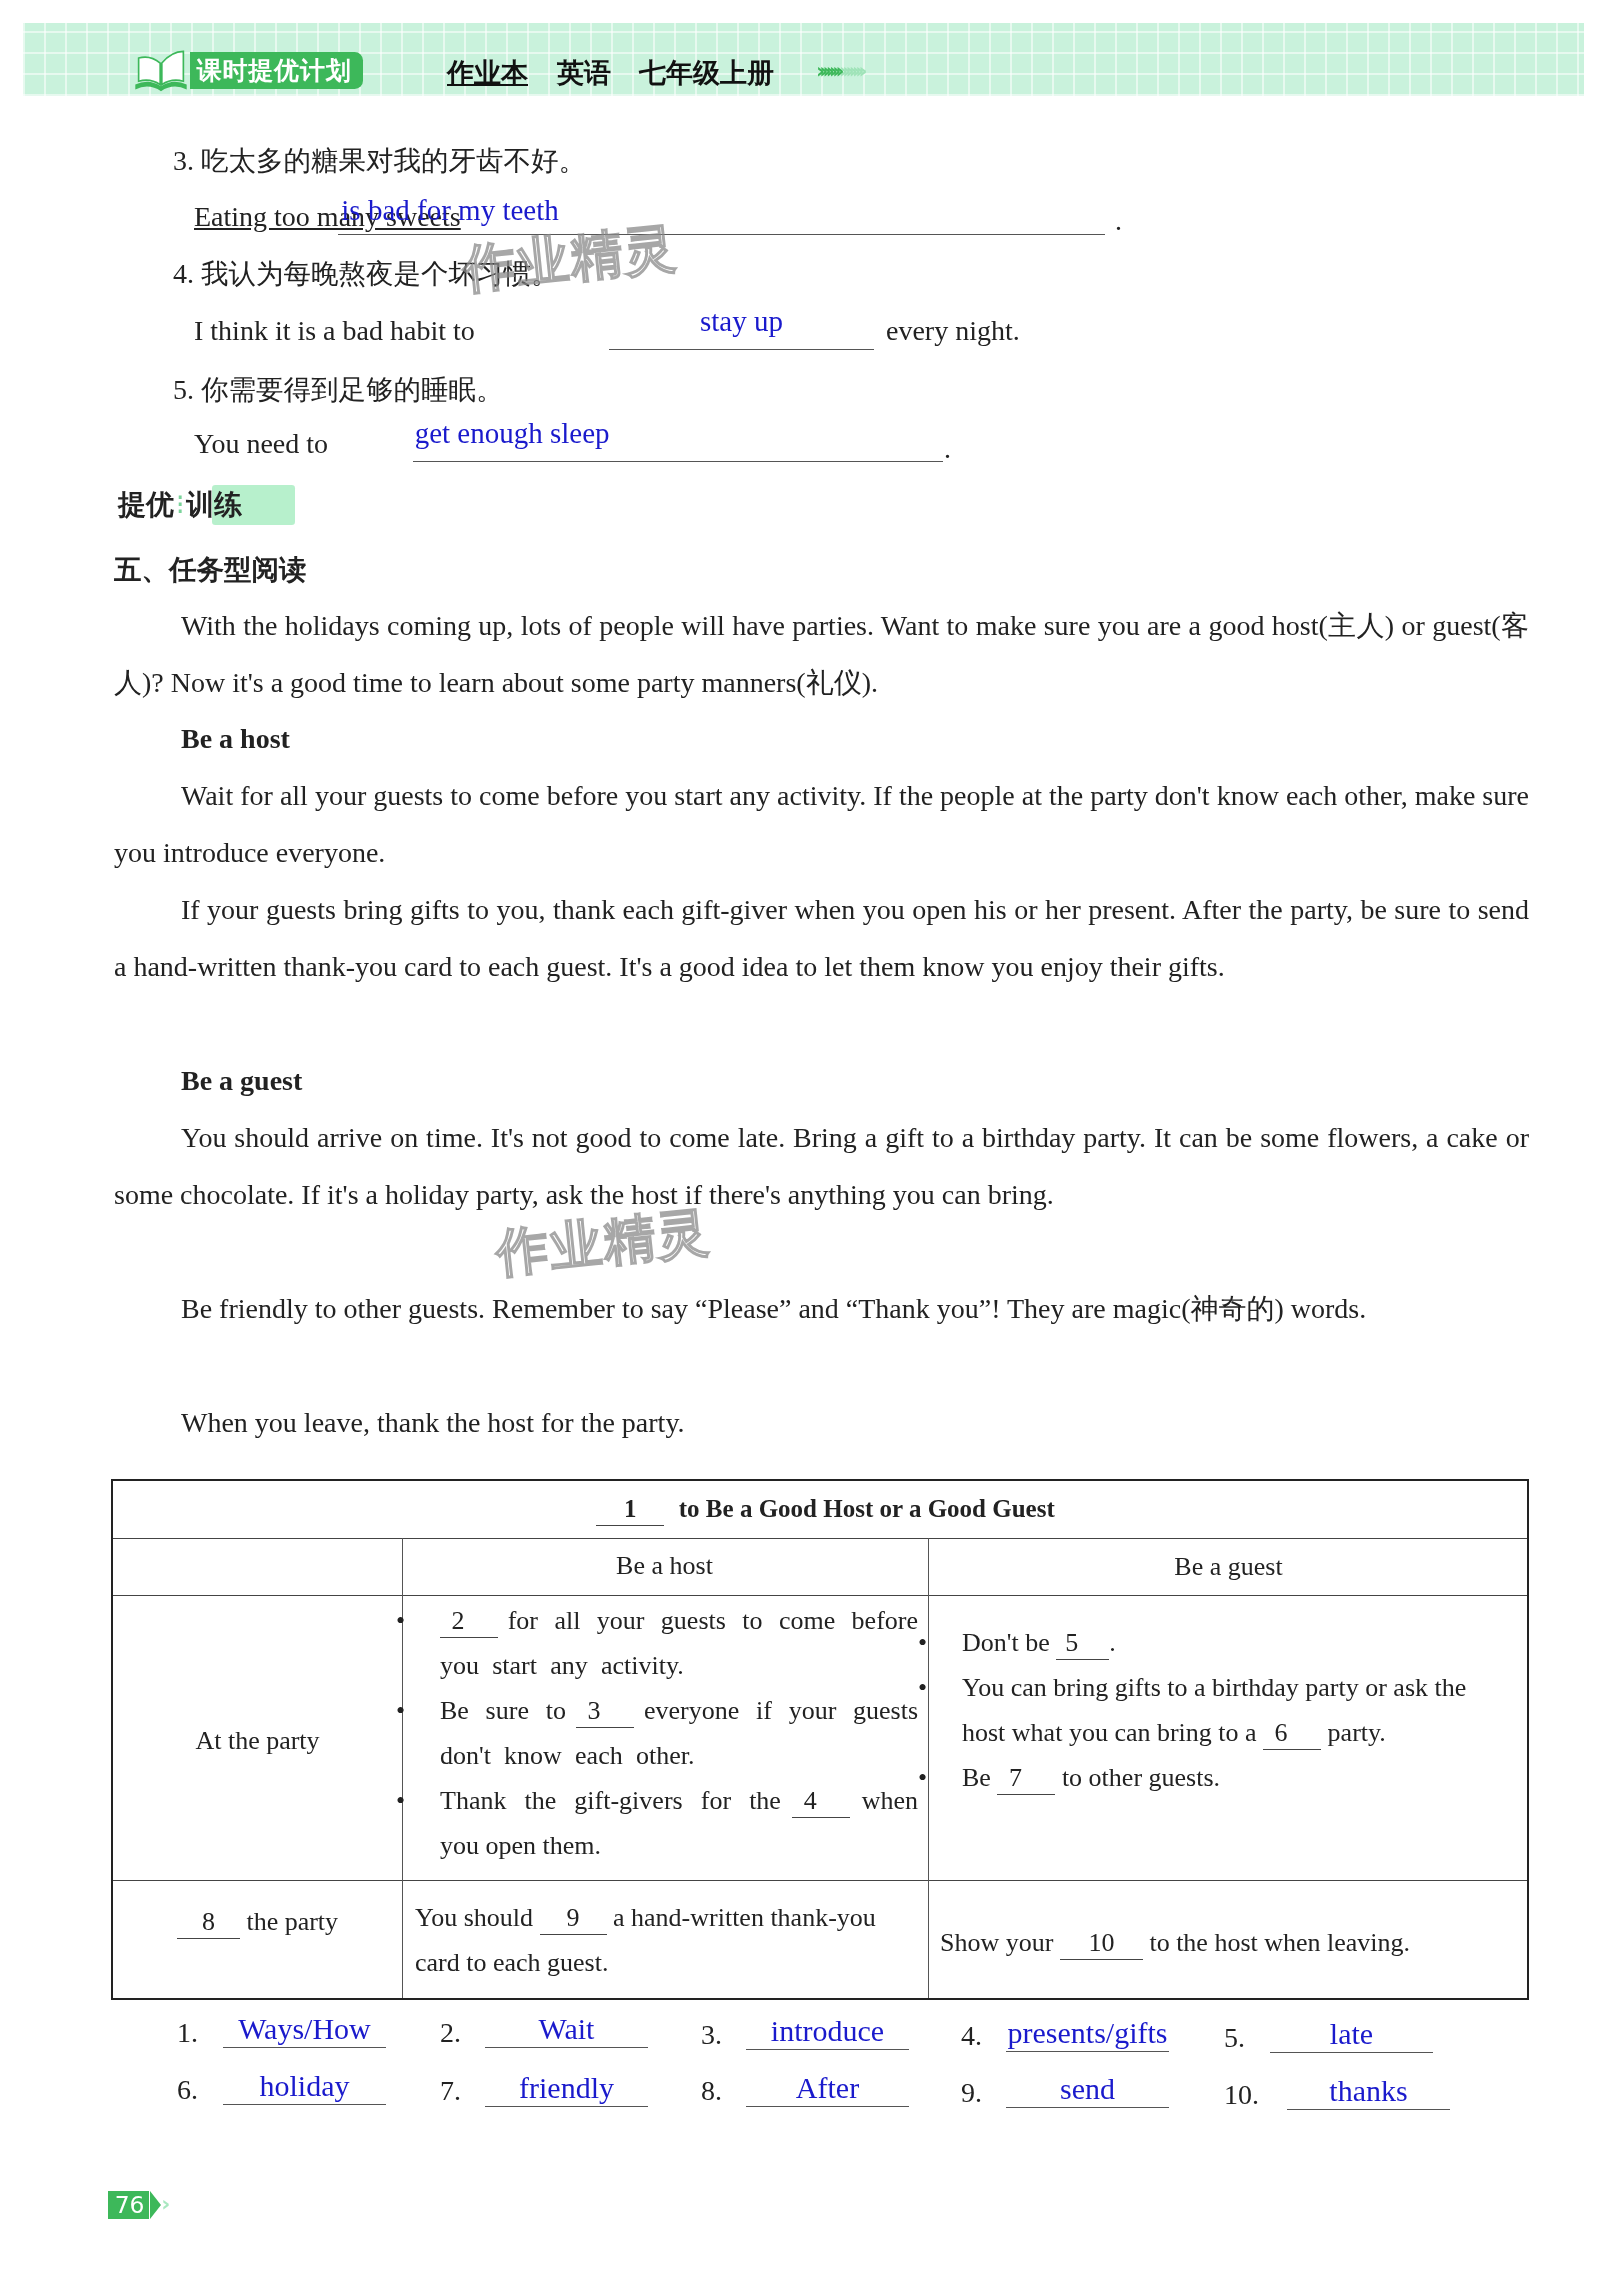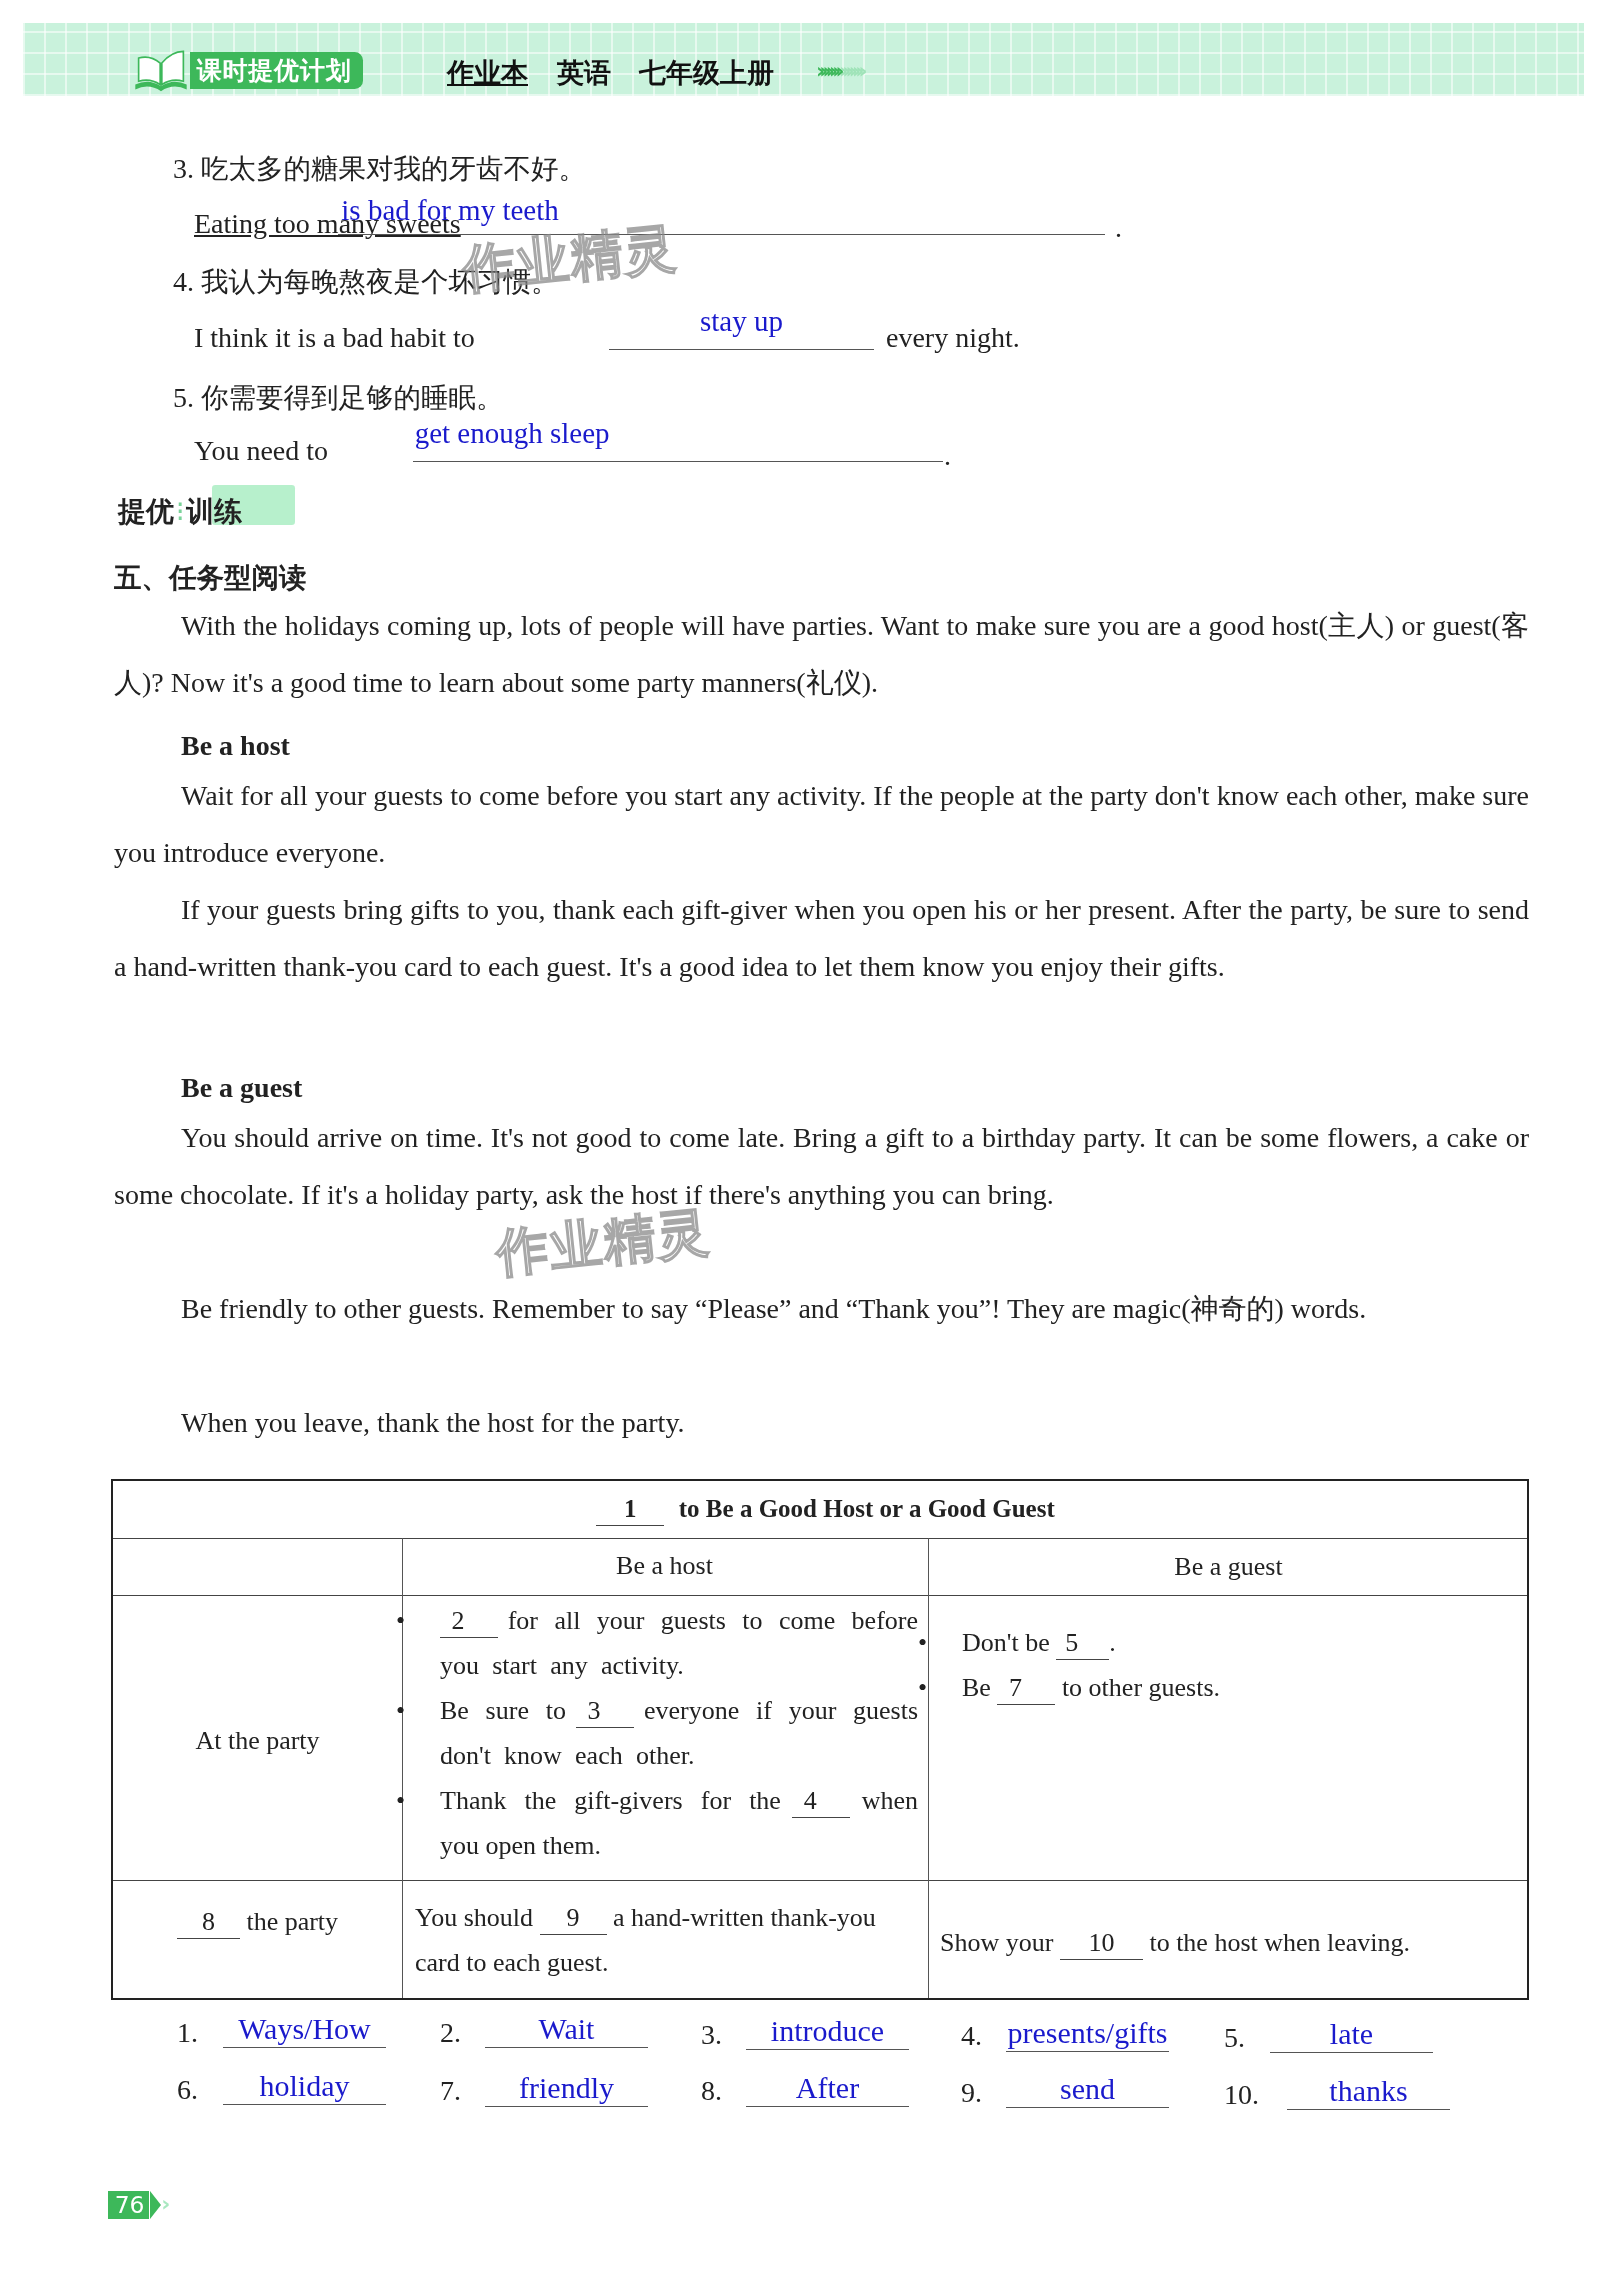--- a/index.html
+++ b/index.html
@@ -15,21 +15,21 @@
   }
   .logo { position:absolute; left:132px; top:48px; height:45px; display:flex; align-items:center; }
   .book { width:58px; height:45px; position:relative; }
   .logo-pill { background:#3db85a; color:#fff; height:37px; line-height:37px; padding:0 11.7px 0 6.7px;
      border-radius:0 8.3px 8.3px 0; font-family:"DejaVu Sans",sans-serif; font-weight:bold; font-size:25px; letter-spacing:0.8px; }
   .hdr-text { position:absolute; top:55px; font-family:"DejaVu Sans",sans-serif; font-weight:bold; font-size:27px; color:#111; }
   .chev { position:absolute; left:816px; top:58px; font-family:"DejaVu Sans",sans-serif; font-weight:bold; font-size:22px; letter-spacing:-5.8px; }
   .chev span { display:inline-block; }
 
   
-  .line { position:absolute; font-size:28px; white-space:nowrap; line-height:48px; }
+  .line { position:absolute; font-size:28px; white-space:nowrap; line-height:33px; }
   .cn { font-family:"DejaVu Sans",sans-serif; font-size:27.5px; }
   .ans { color:#1a1acc; font-family:"Liberation Serif",serif; font-size:29px; }
   .uline { position:absolute; border-bottom:1.7px solid #555; }
   .para { position:absolute; left:114px; width:1415px; font-size:28px; line-height:57px; text-align:justify; text-align-last:left; }
   .para .ind { display:inline-block; width:67px; }
   .bold { font-weight:bold; }
   .badge-hl { position:absolute; left:97px; top:485px; width:83px; height:40px; background:#b7f0cc; border-radius:3.3px; }
 
   .wm { position:absolute; font-family:"DejaVu Sans",sans-serif; font-weight:bold; font-size:52px; color:transparent;
         -webkit-text-stroke:1.3px #8a8a8a; transform:rotate(-6deg); letter-spacing:1.7px; opacity:0.75; }
@@ -144,20 +144,21 @@
   <div class="cell" style="left:0; width:289px; top:237px; text-align:center;">At the party</div>
 
   <div class="cell" style="left:305px; width:500px; top:117px; text-align:justify;">
     <div class="hang"><span class="bul">•</span><span class="blank" style="width:58px;">2</span> <span style="word-spacing:6.7px;">for all your guests to come before you start any activity.</span></div>
     <div class="hang"><span class="bul">•</span><span style="word-spacing:6.7px;">Be sure to</span> <span class="blank" style="width:58px;">3</span> <span style="word-spacing:6.7px;">everyone if your guests don't know each other.</span></div>
     <div class="hang"><span class="bul">•</span><span style="word-spacing:6.7px;">Thank the gift-givers for the</span> <span class="blank" style="width:58px;">4</span> <span>when you open them.</span></div>
   </div>
 
   <div class="cell" style="left:827px; width:576px; top:139px;">
     <div class="hang"><span class="bul">•</span><span>Don't be</span> <span class="blank" style="width:53px;">5</span><span>.</span></div>
+    <div class="hang"><span class="bul">•</span><span>You can bring gifts to a birthday party or ask the host what you can bring to a</span> <span class="blank" style="width:58px;">6</span> <span>party.</span></div>
     <div class="hang"><span class="bul">•</span><span>Be</span> <span class="blank" style="width:58px;">7</span> <span>to other guests.</span></div>
   </div>
 
   <div class="cell" style="left:0; width:289px; top:418px; text-align:center;">
     <span class="blank" style="width:63px;">8</span>
     <span>the party</span>
   </div>
   <div class="cell" style="left:302px; width:507px; top:414px;">
     <span>You should</span>
     <span class="blank" style="width:67px;">9</span>

